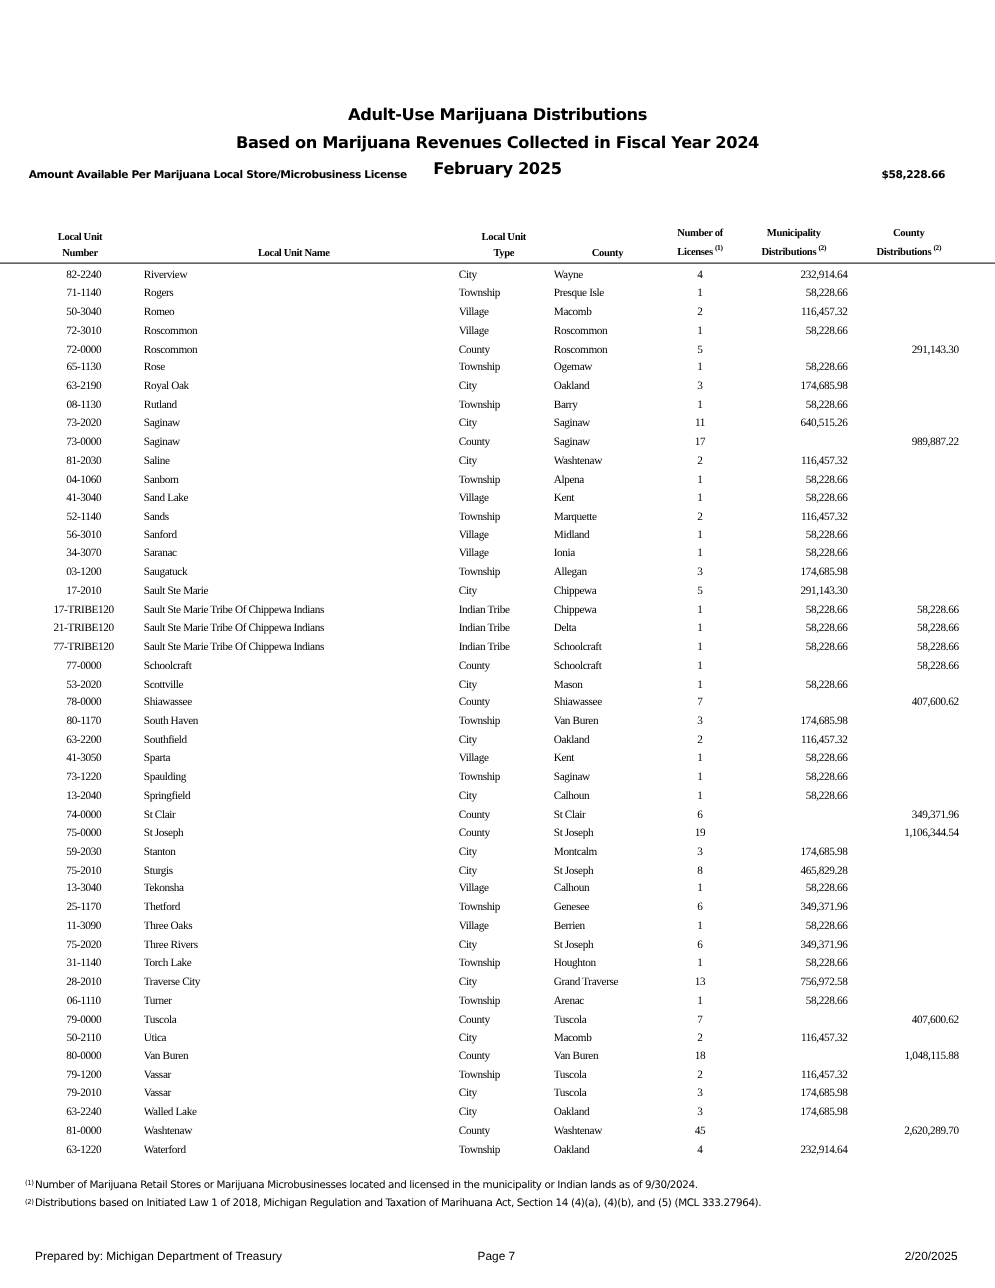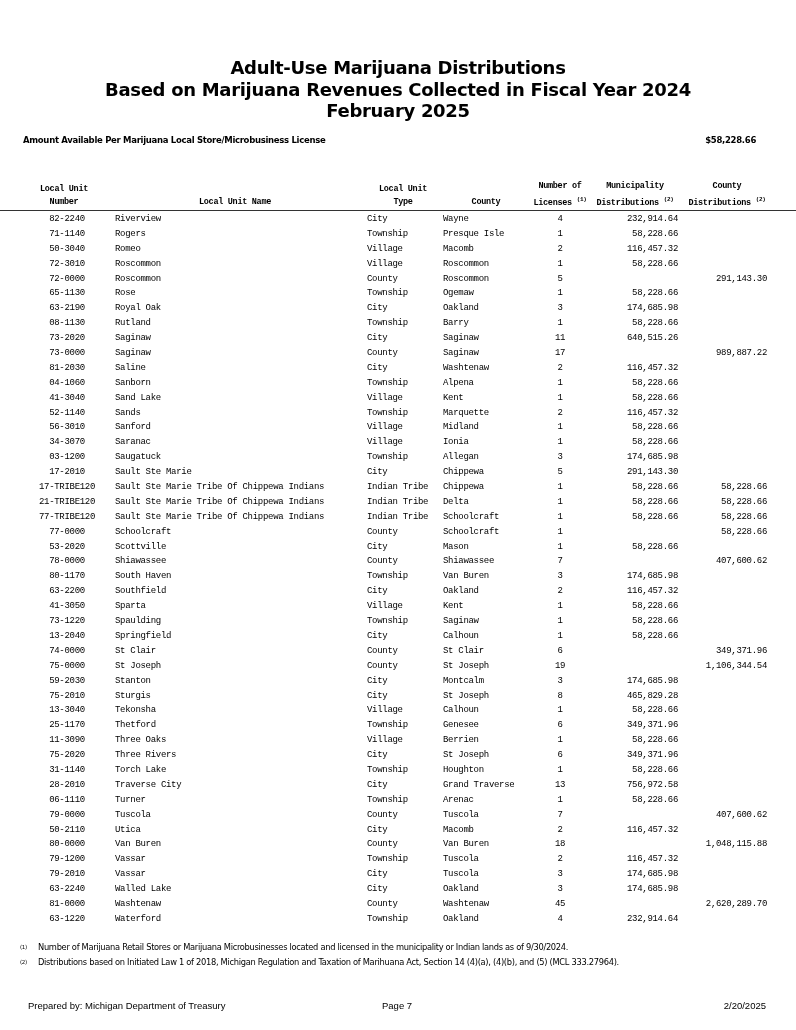--- a/index.html
+++ b/index.html
@@ -1,25 +1,25 @@
 <!DOCTYPE html>
 <html><head>
 <meta charset="utf-8">
 <style>
   html, body { margin: 0; padding: 0; background: #ffffff; }
   body { width: 796px; height: 1030px; position: relative; overflow: hidden;
          font-family: "Liberation Sans", sans-serif; color: #000; }
   .title { position: absolute; left: 0; width: 796px; text-align: center;
-           font-family: "DejaVu Sans", sans-serif; font-weight: bold; font-size: 18px; letter-spacing: -0.3px; }
+           font-family: "DejaVu Sans", sans-serif; font-weight: bold; font-size: 13px; letter-spacing: -0.3px; margin-top: 28px; }
   .t1 { top: 57px; } .t2 { top: 79px; } .t3 { top: 100px; }
   .amount-row { position: absolute; top: 135px; left: 0; width: 796px; font-family: "DejaVu Sans", sans-serif;
                 font-weight: bold; font-size: 8.5px; letter-spacing: -0.3px; }
   .amount-label { position: absolute; left: 23px; }
   .amount-value { position: absolute; right: 40px; text-align: center; }
-  .table { position: absolute; left: 0; top: 180px; width: 796px; font-family: Liberation Mono, monospace; font-size: 9px; letter-spacing: -0.3px; }
+  .table { position: absolute; left: 0; top: 180px; width: 796px; font-family: Liberation Serif, serif; font-size: 9px; letter-spacing: -0.3px; }
   .hdr { position: relative; height: 30px; font-weight: bold; font-size: 8.5px; border-bottom: 1.5px solid #333; }
   .hdr div { position: absolute; text-align: center; line-height: 13px; }
   .h-num { left: 34px; width: 60px; top: 3px; }
   .h-name { left: 170px; width: 130px; top: 16px; }
   .h-type { left: 370px; width: 66px; top: 3px; }
   .h-county { left: 446px; width: 80px; top: 16px; }
   .h-lic { left: 532px; width: 56px; top: 0px; }
   .h-mun { left: 595px; width: 80px; top: 0px; }
   .h-cty { left: 683px; width: 88px; top: 0px; }
   sup { font-size: 6px; }
@@ -28,21 +28,21 @@
   .c-num { left: 34px; width: 66px; text-align: center; }
   .c-name { left: 115px; }
   .c-type { left: 367px; }
   .c-county { left: 443px; }
   .c-lic { left: 540px; width: 40px; text-align: center; }
   .c-mun { right: 118px; text-align: right; }
   .c-cty { right: 29px; text-align: right; }
   .foot { position: absolute; left: 0; width: 796px; font-family: "DejaVu Sans", sans-serif; font-size: 8.3px; letter-spacing: -0.3px; }
   .f1 { top: 942px; } .f2 { top: 957px; }
   .fmark { position: absolute; left: 20px; font-size: 5.5px; top: 2px; }
-  .ftext { position: absolute; left: 38px; }
+  .ftext { position: absolute; left: 28px; }
   .pagefoot { position: absolute; top: 1000px; left: 0; width: 796px; font-family: "Liberation Sans", sans-serif; font-size: 9.5px; }
   .pf-left { position: absolute; left: 28px; }
   .pf-center { position: absolute; left: 382px; text-align: center; }
   .pf-right { position: absolute; right: 30px; }
 </style>
 </head>
 <body>
 
 <div class="title t1">Adult-Use Marijuana Distributions</div>
 <div class="title t2">Based on Marijuana Revenues Collected in Fiscal Year 2024</div>

